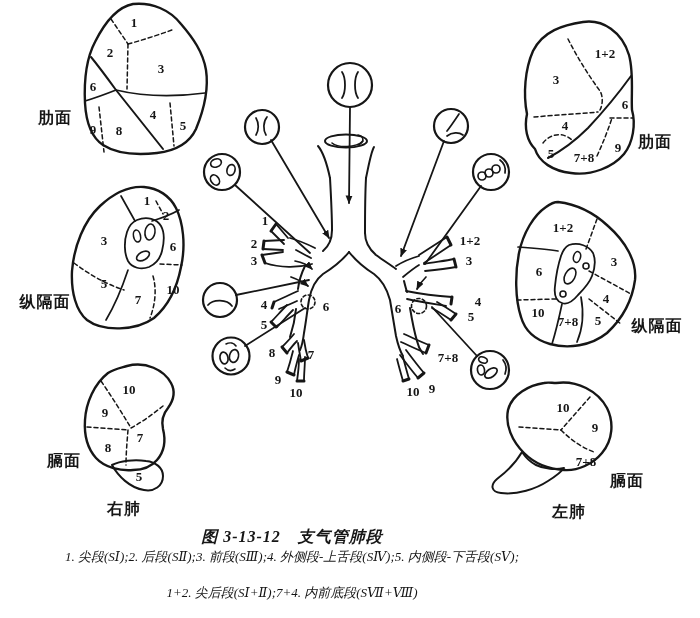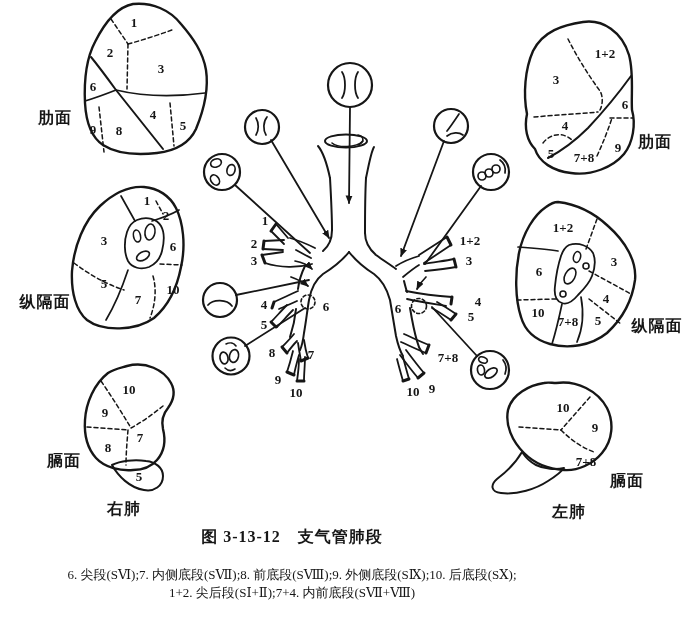--- a/index.html
+++ b/index.html
@@ -3,21 +3,21 @@
 <meta charset="utf-8">
 <style>
   html,body{margin:0;padding:0;background:#fff;}
   #figure{position:relative;width:700px;height:618px;background:#fff;overflow:hidden;
           font-family:"Liberation Serif","DejaVu Serif",serif;color:#161616;}
   #figure svg{position:absolute;left:0;top:0;}
   .num{position:absolute;transform:translate(-50%,-50%);font-size:13px;font-weight:bold;
        font-family:"Liberation Serif","DejaVu Serif",serif;white-space:nowrap;line-height:1;}
   .face{position:absolute;transform:translate(-50%,-50%);font-size:16px;font-weight:bold;
         letter-spacing:1px;white-space:nowrap;line-height:1;}
-  .cap{position:absolute;left:0;width:584px;text-align:center;white-space:nowrap;line-height:1;}
+  .cap{position:absolute;left:0;width:584px;text-align:center;white-space:nowrap;line-height:1;font-style:italic;}
   .cap-title{font-size:16px;font-weight:bold;letter-spacing:1px;}
   .cap-line{font-size:13px;}
 </style>
 </head>
 <body>
 
 <div id="figure">
 
 <svg width="700" height="618" viewBox="0 0 700 618">
   <defs>
@@ -341,16 +341,16 @@
   <span class="face" style="left:55px;top:118px">肋面</span>
   <span class="face" style="left:45px;top:302px">纵隔面</span>
   <span class="face" style="left:64px;top:461px">膈面</span>
   <span class="face" style="left:124px;top:509px">右肺</span>
   <span class="face" style="left:655px;top:142px">肋面</span>
   <span class="face" style="left:657px;top:326px">纵隔面</span>
   <span class="face" style="left:627px;top:481px">膈面</span>
   <span class="face" style="left:569px;top:512px">左肺</span>
 
   <div class="cap cap-title" style="top:529px">图 3-13-12　支气管肺段</div>
-  <div class="cap cap-line" style="top:568px">6. 尖段(SⅥ);7. 内侧底段(SⅦ);8. 前底段(SⅧ);9. 外侧底段(SⅨ);10. 后底段(SⅩ);</div>
+  <div class="cap cap-line" style="top:550px">1. 尖段(SⅠ);2. 后段(SⅡ);3. 前段(SⅢ);4. 外侧段-上舌段(SⅣ);5. 内侧段-下舌段(SⅤ);</div>
   <div class="cap cap-line" style="top:586px">1+2. 尖后段(SⅠ+Ⅱ);7+4. 内前底段(SⅦ+Ⅷ)</div>
 
 </div>
 
 </body></html>

